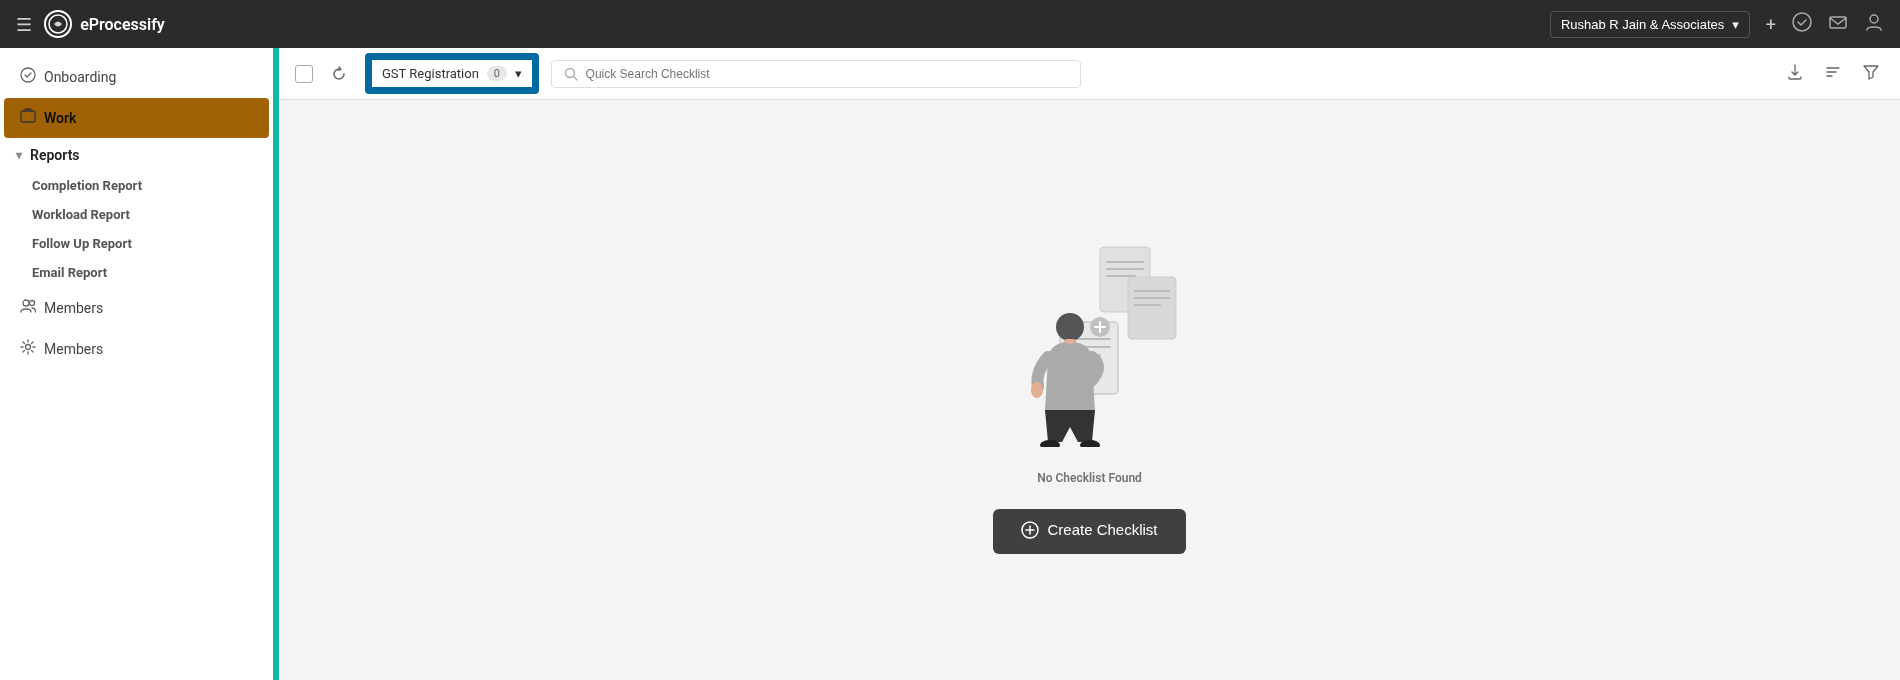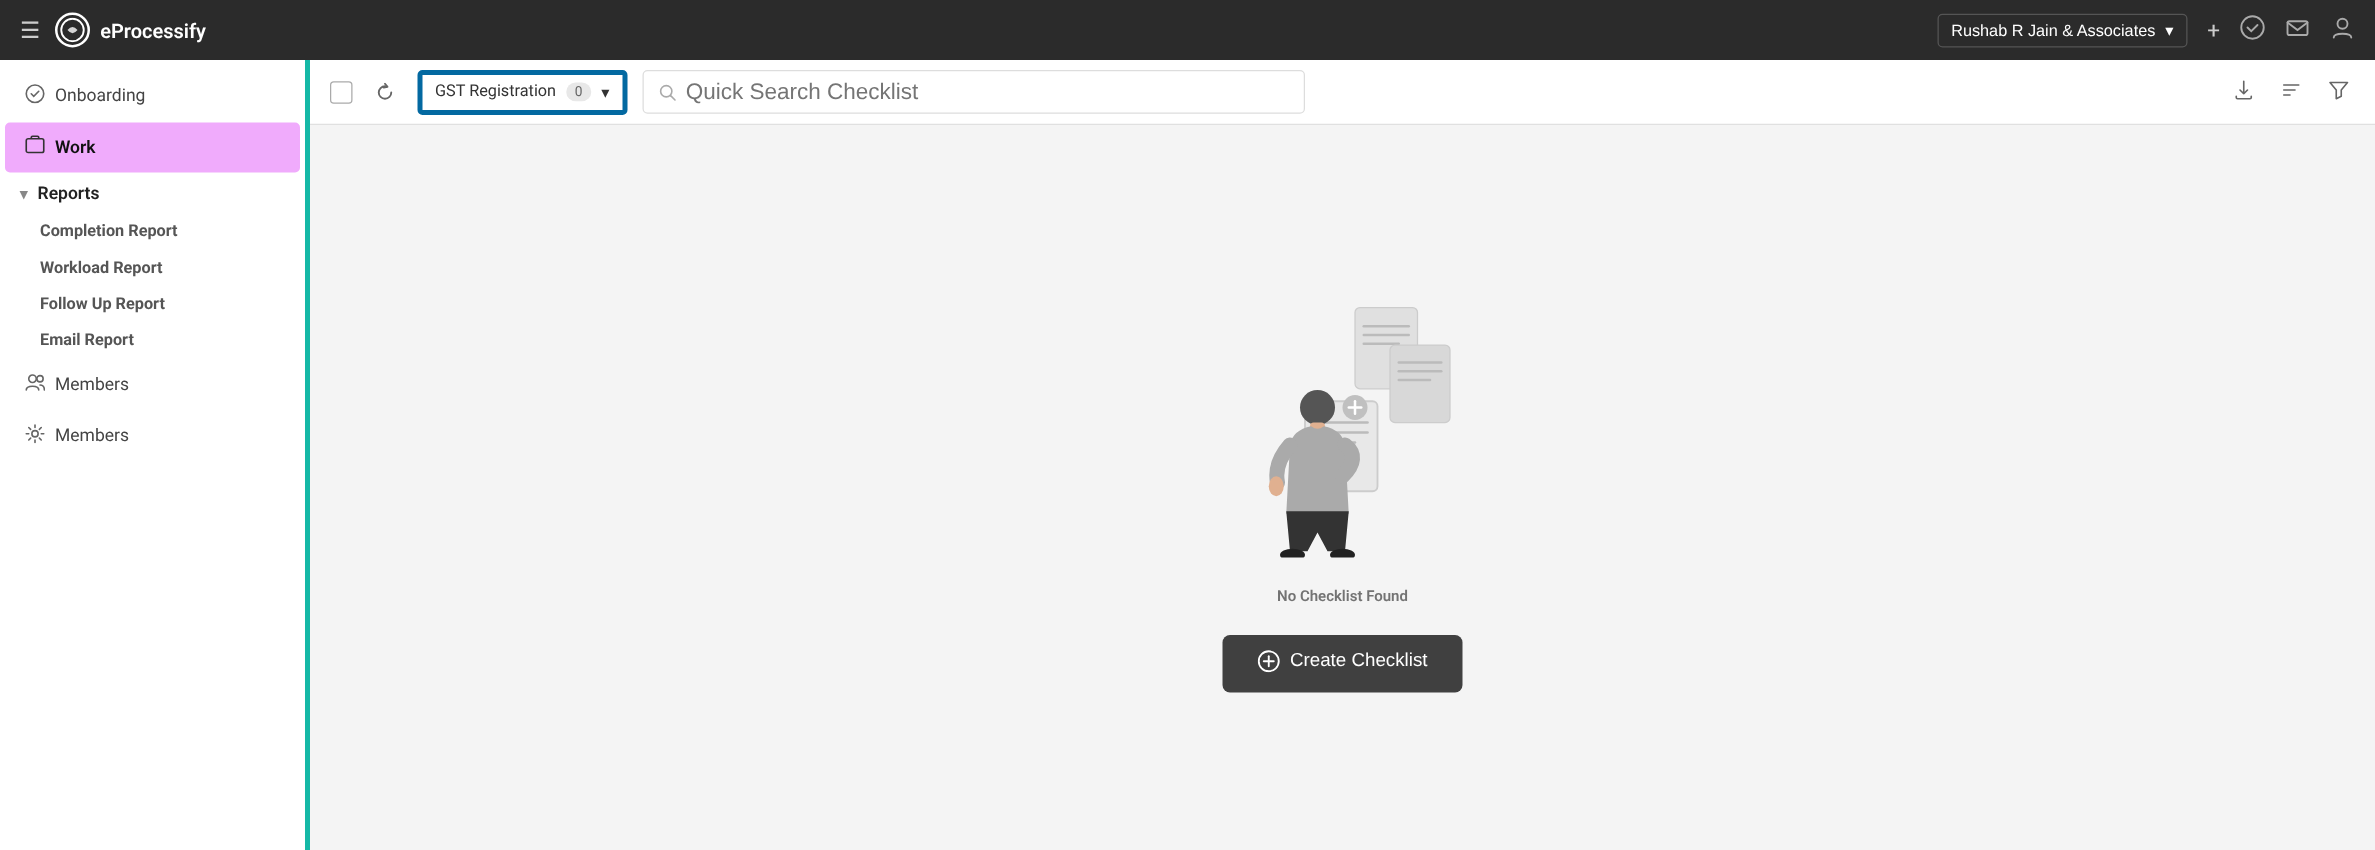--- a/index.html
+++ b/index.html
@@ -33,39 +33,39 @@
       align-items: center;
       gap: 8px;
     }
     .topnav-icon { font-size: 18px; color: #ccc; cursor: pointer; }
 
     
     .app-body { display: flex; flex: 1; overflow: hidden; }
 
     
     .sidebar {
-      width: 248px;
-      background: #fff;
-      border-right: 4px solid #14b8a6;
+      width: 279px;
+      background: #fff;
+      border-right: 6px solid #14b8a6;
       flex-shrink: 0;
       overflow-y: auto;
       padding: 8px 0;
     }
     .sidebar-item {
       display: flex;
       align-items: center;
       gap: 8px;
       padding: 10px 16px;
       font-size: 14px;
       color: #444;
       cursor: pointer;
       border-radius: 4px;
       margin: 1px 4px;
     }
-    .sidebar-item.active { background: #f0abfc; font-weight: 600; color: #111; }
+    .sidebar-item.active { background: #a16207; font-weight: 600; color: #111; }
     .sidebar-icon { font-size: 16px; color: #666; }
     .sidebar-section-header {
       display: flex;
       align-items: center;
       gap: 8px;
       padding: 8px 16px;
       font-size: 14px;
       font-weight: 600;
       color: #222;
       cursor: pointer;
@@ -114,21 +114,21 @@
       align-items: center;
       justify-content: center;
       cursor: pointer;
       color: #666;
       font-size: 16px;
     }
     .dropdown-selector {
       display: flex;
       align-items: center;
       gap: 8px;
-      border: 4px solid #0369a1;
+      border: 7px solid #0369a1;
       border-radius: 4px;
       padding: 6px 10px;
       background: #fff;
       cursor: pointer;
       font-size: 13px;
       color: #333;
     }
     .badge {
       background: #e8e8e8;
       border-radius: 10px;
@@ -142,21 +142,21 @@
       gap: 8px;
       border: 1px solid #ddd;
       border-radius: 4px;
       padding: 6px 12px;
       background: #fff;
       width: 530px;
     }
     .search-bar input {
       border: none;
       outline: none;
-      font-size: 18px;
+      font-size: 12px;
       color: #0369a1;
       background: transparent;
       flex: 1;
     }
     .toolbar-action-icon { font-size: 16px; color: #666; cursor: pointer; padding: 4px; }
 
     
     .empty-state {
       flex: 1;
       display: flex;

